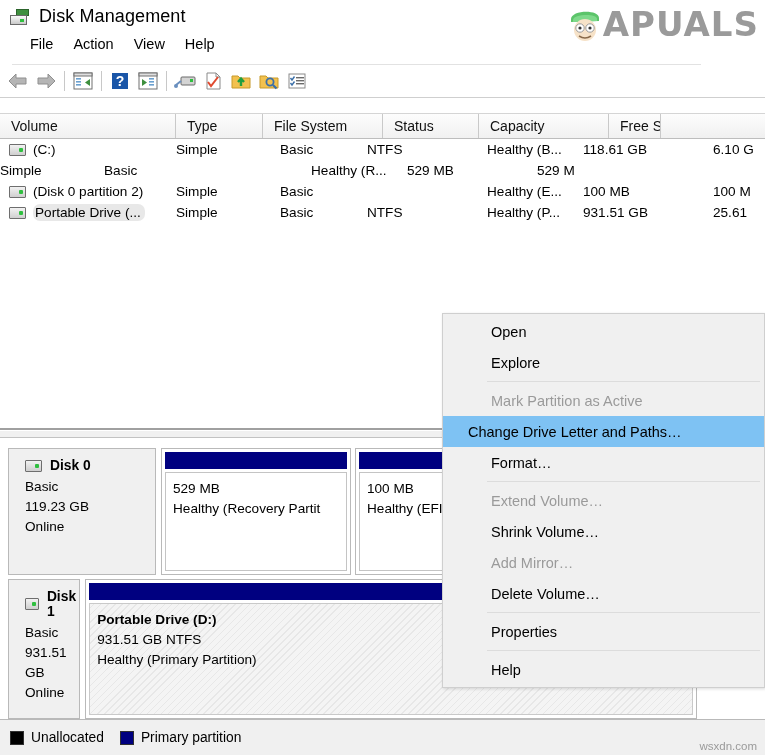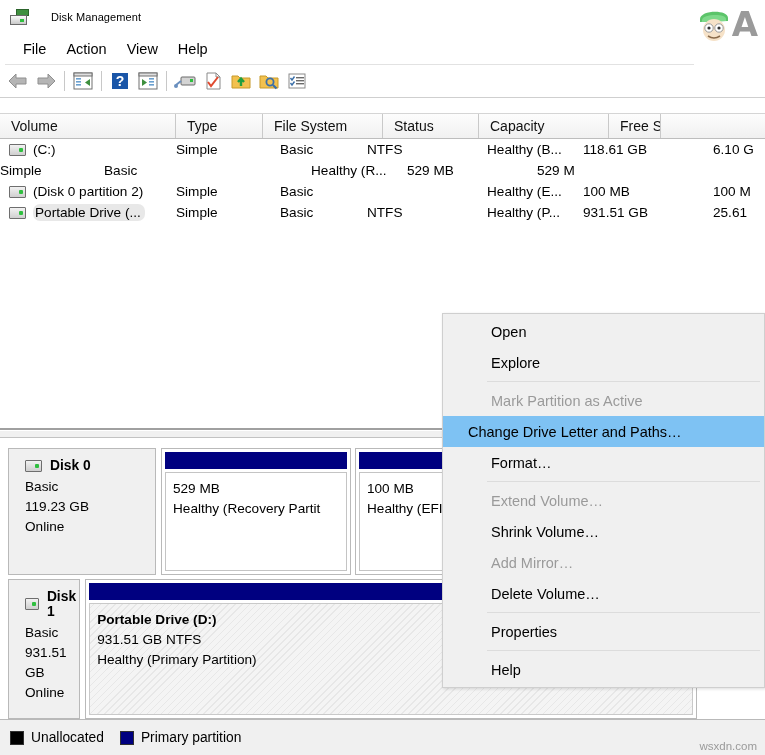--- a/index.html
+++ b/index.html
@@ -17,21 +17,21 @@
   }
 
   
   #titlebar {
     position: absolute; left: 0; top: 0; width: 765px; height: 33px;
     background: #ffffff;
     display: flex; align-items: center;
     padding-left: 10px;
   }
   #title-text {
-    font-size: 11px; color: #000; margin-left: 21px; letter-spacing: 0.1px;
+    font-size: 18px; color: #000; margin-left: 9px; letter-spacing: 0.1px;
   }
   .diskicon {
     position: relative;
     width: 17px; height: 12px;
     background: linear-gradient(#f2f2f2,#cfcfcf);
     border: 1px solid #6e6e6e;
     border-radius: 1px;
     display: inline-block;
   }
   .diskicon::after {
@@ -48,23 +48,23 @@
     content: ""; position: absolute; right: 2px; top: 3px;
     width: 4px; height: 3px; background: #2fbf3f;
   }
   #title-icon .top {
     position: absolute; left: 6px; top: 0; width: 13px; height: 7px;
     background: #3f8f3f; border: 1px solid #2c642c;
   }
 
   
   #menubar {
-    position: absolute; left: 5px; top: 33px; width: 689px; height: 32px;
-    background: #ffffff;
-    display: flex; align-items: center;
+    position: absolute; left: 12px; top: 33px; width: 689px; height: 32px;
+    background: #ffffff;
+    display: flex; 
     border-bottom: 1px solid #e2e2e2;
     padding-left: 8px;
   }
   .menubar-item {
     font-size: 14.5px; color: #000; padding: 3px 10px; cursor: default;
   }
 
   
   #toolbar {
     position: absolute; left: 0; top: 65px; width: 765px; height: 33px;
@@ -239,20 +239,21 @@
       <path d="M3 14 C3 5, 31 4, 31 13 L31 16 L3 17 Z" fill="#5cc46a"></path>
       <path d="M5 15 C5 9, 29 8, 29 14 L29 16 L5 17 Z" fill="#7ed98a"></path>
       <ellipse cx="17" cy="25" rx="11" ry="11" fill="#f6e2c8"></ellipse>
       <circle cx="12" cy="23" r="4.2" fill="#ffffff" stroke="#9a9a9a" stroke-width="1"></circle>
       <circle cx="22" cy="23" r="4.2" fill="#ffffff" stroke="#9a9a9a" stroke-width="1"></circle>
       <circle cx="12" cy="23" r="1.6" fill="#333"></circle>
       <circle cx="22" cy="23" r="1.6" fill="#333"></circle>
       <path d="M11 31 Q17 35 23 31" stroke="#8a6a4a" stroke-width="1.6" fill="none"></path>
     </svg>
     <span class="wmtext">A</span>
+    <span class="wmtext">PUALS</span>
   </div>
 
   <div id="menubar">
     <div class="menubar-item">File</div>
     <div class="menubar-item">Action</div>
     <div class="menubar-item">View</div>
     <div class="menubar-item">Help</div>
   </div>
 
   <div id="toolbar">

